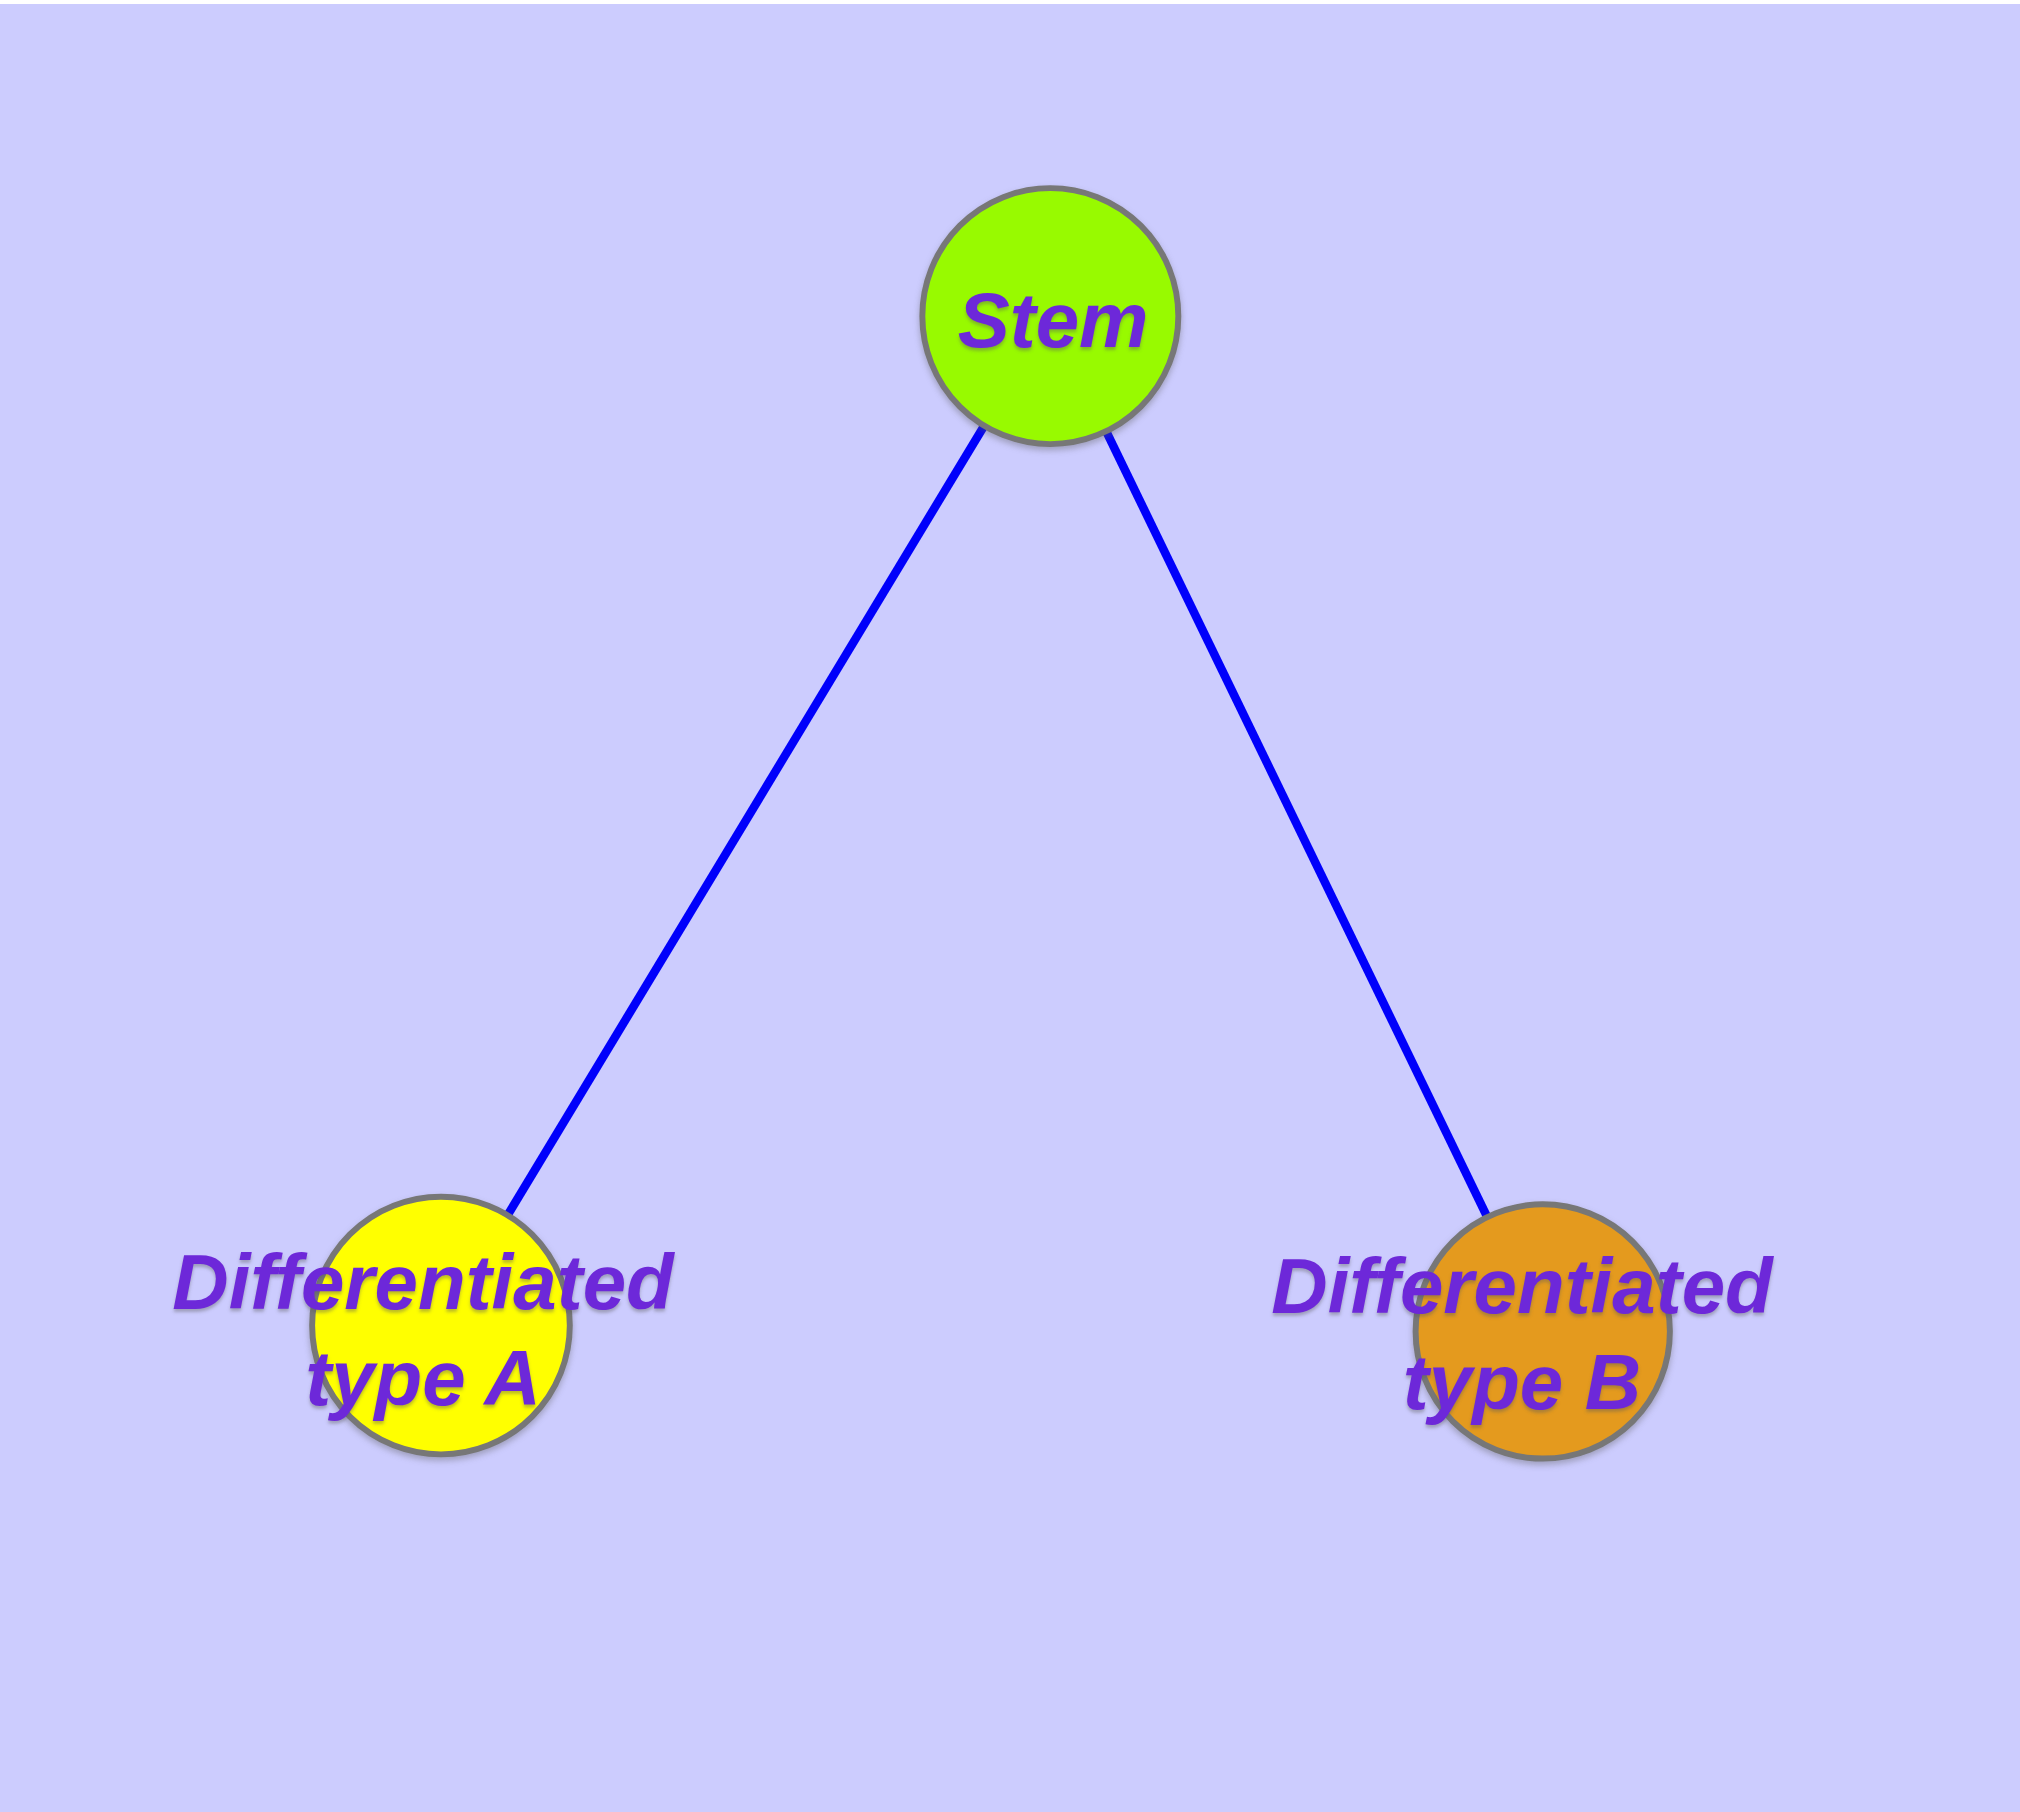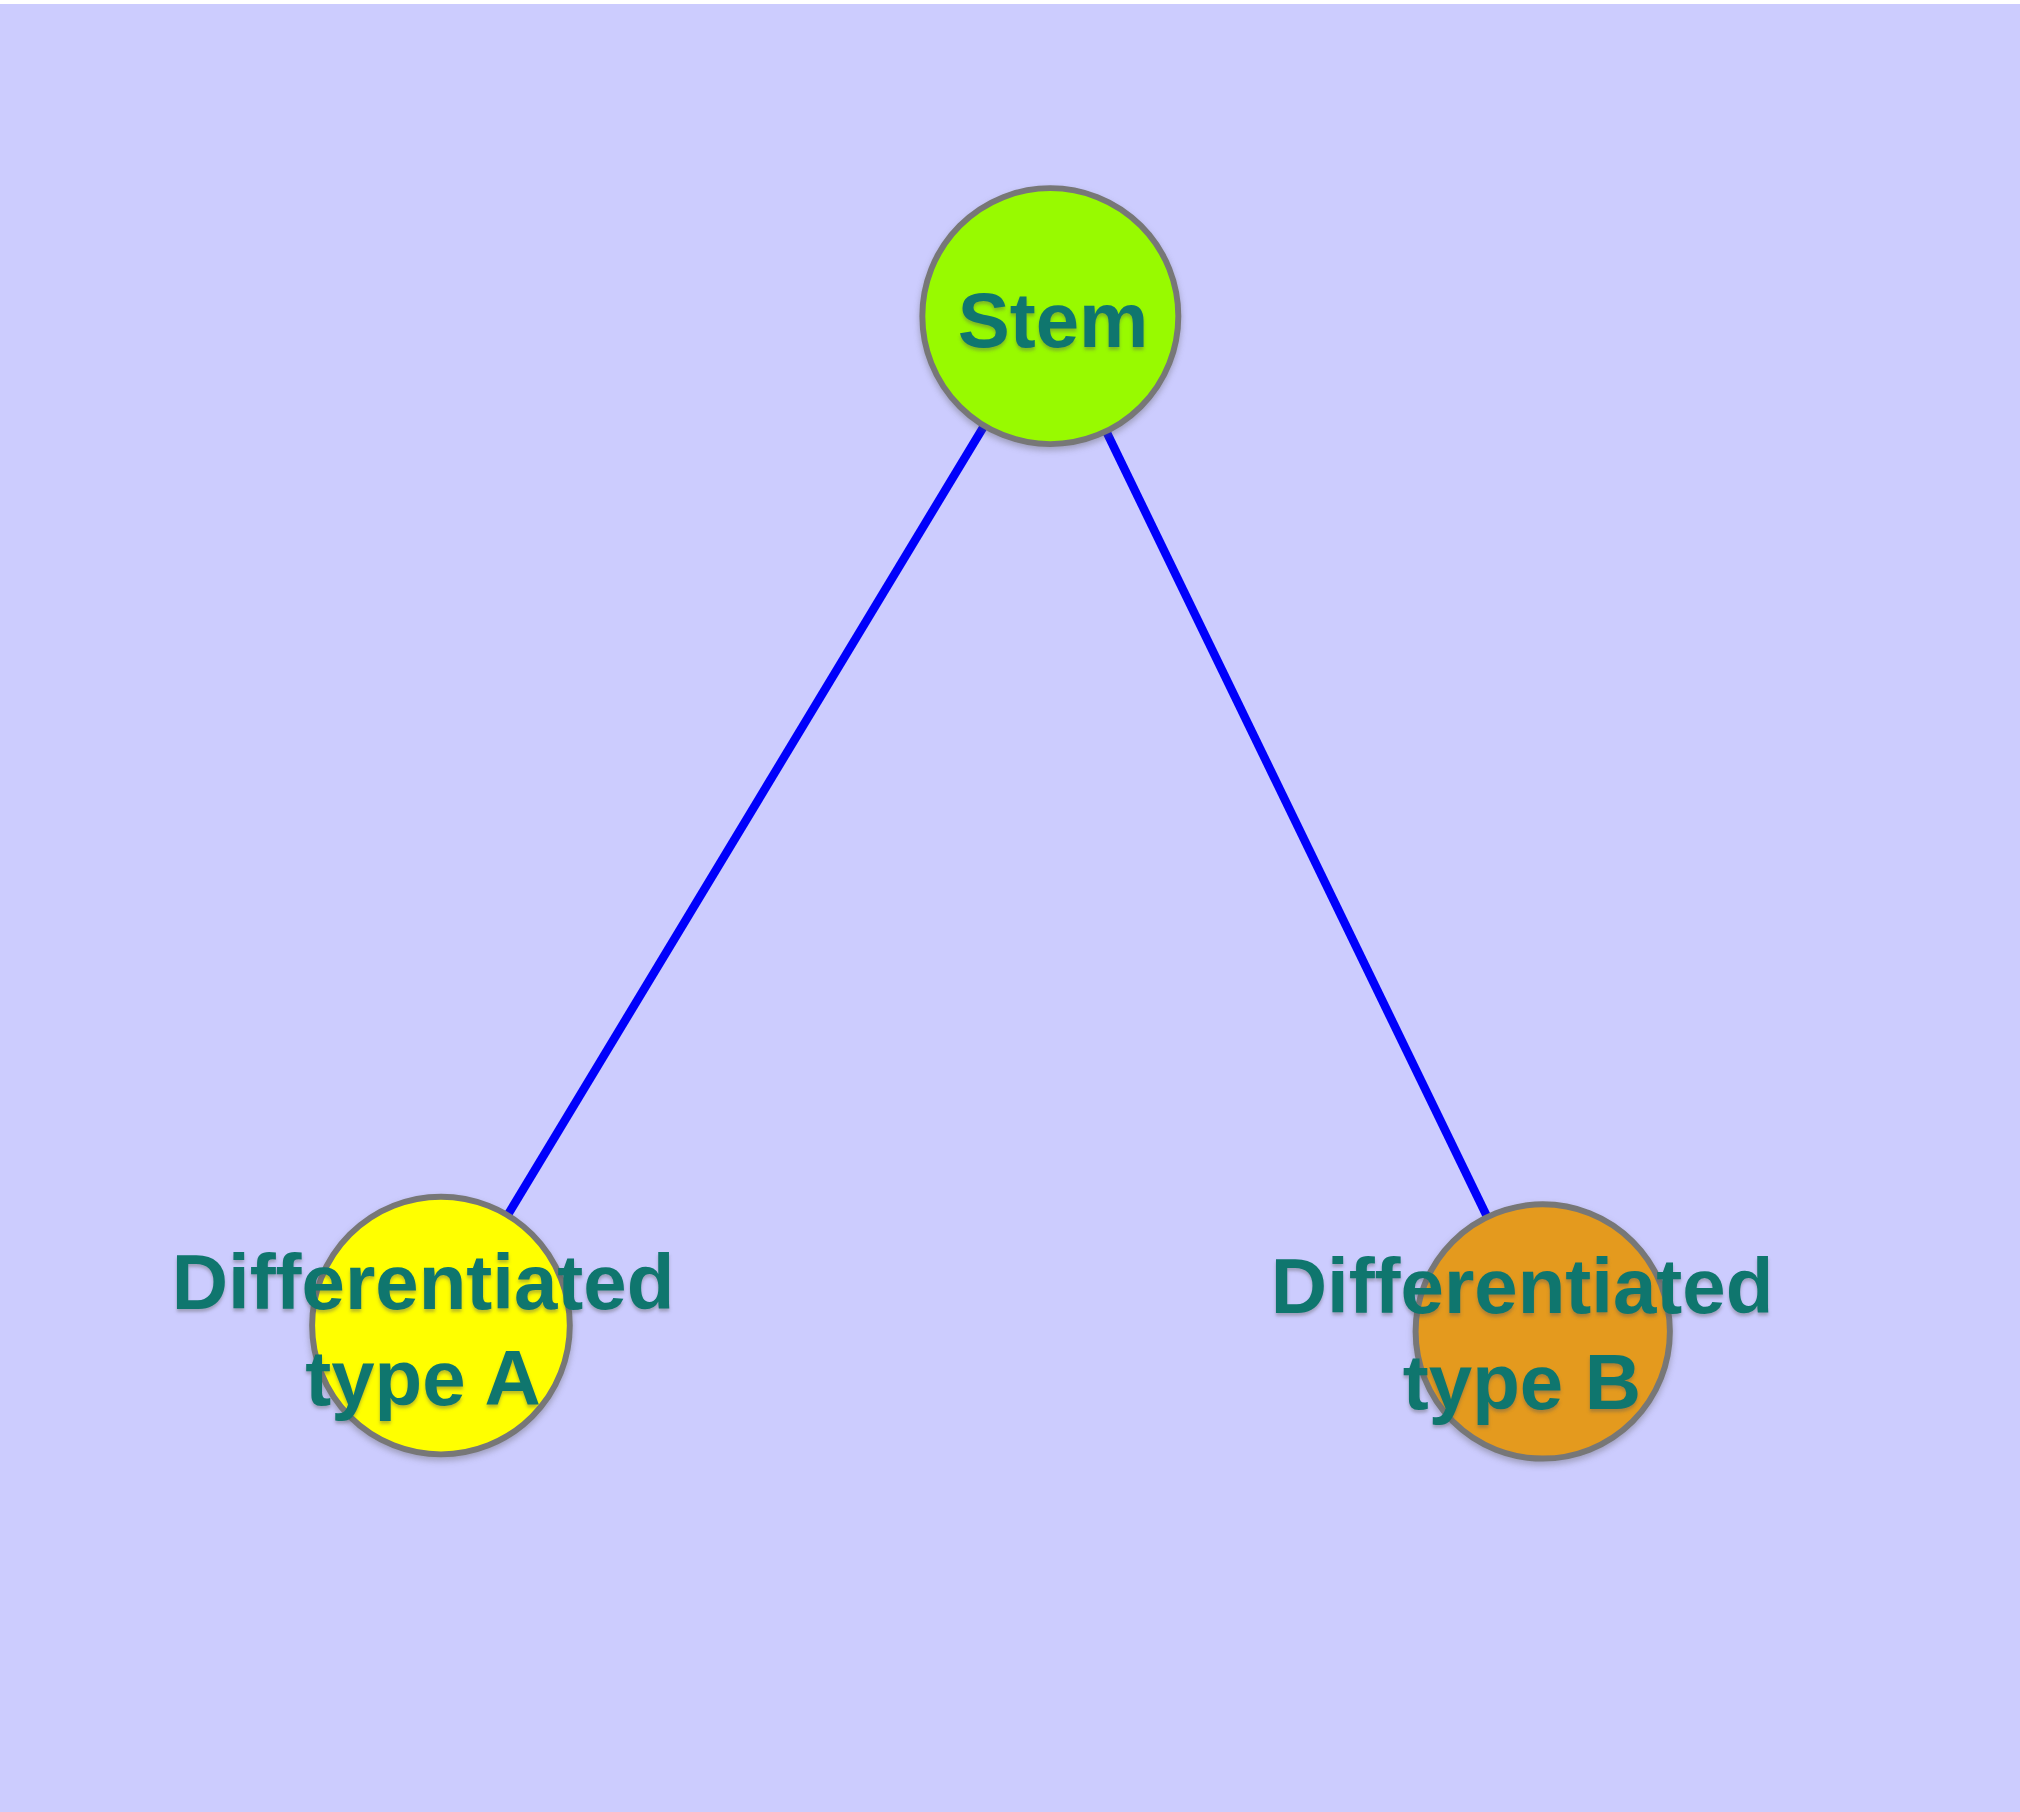--- a/index.html
+++ b/index.html
@@ -29,25 +29,26 @@
   }
   .nodes-layer {
     filter: drop-shadow(0px 4px 4px rgba(90, 90, 90, 0.40));
   }
   .node-label {
     position: absolute;
     transform: translate(-50%, -50%);
     font-weight: bold;
     font-size: 78px;
     line-height: 1.23;
-    color: #0f766e;
+    color: #6d28d9;
     text-align: center;
     white-space: pre-line;
     text-shadow: 0px 2.5px 3.4px rgba(90, 90, 90, 0.40);
     pointer-events: none;
+    font-style: italic;
   }
   .label-stem   { left: 1053px; top: 321px; }
   .label-type-a { left: 423px;  top: 1331px; }
   .label-type-b { left: 1522px; top: 1335px; }
 </style>
 </head>
 <body style="background: rgb(204, 204, 254);">
 
 <div class="top-border" style="background: rgb(255, 255, 255);"></div>
 

